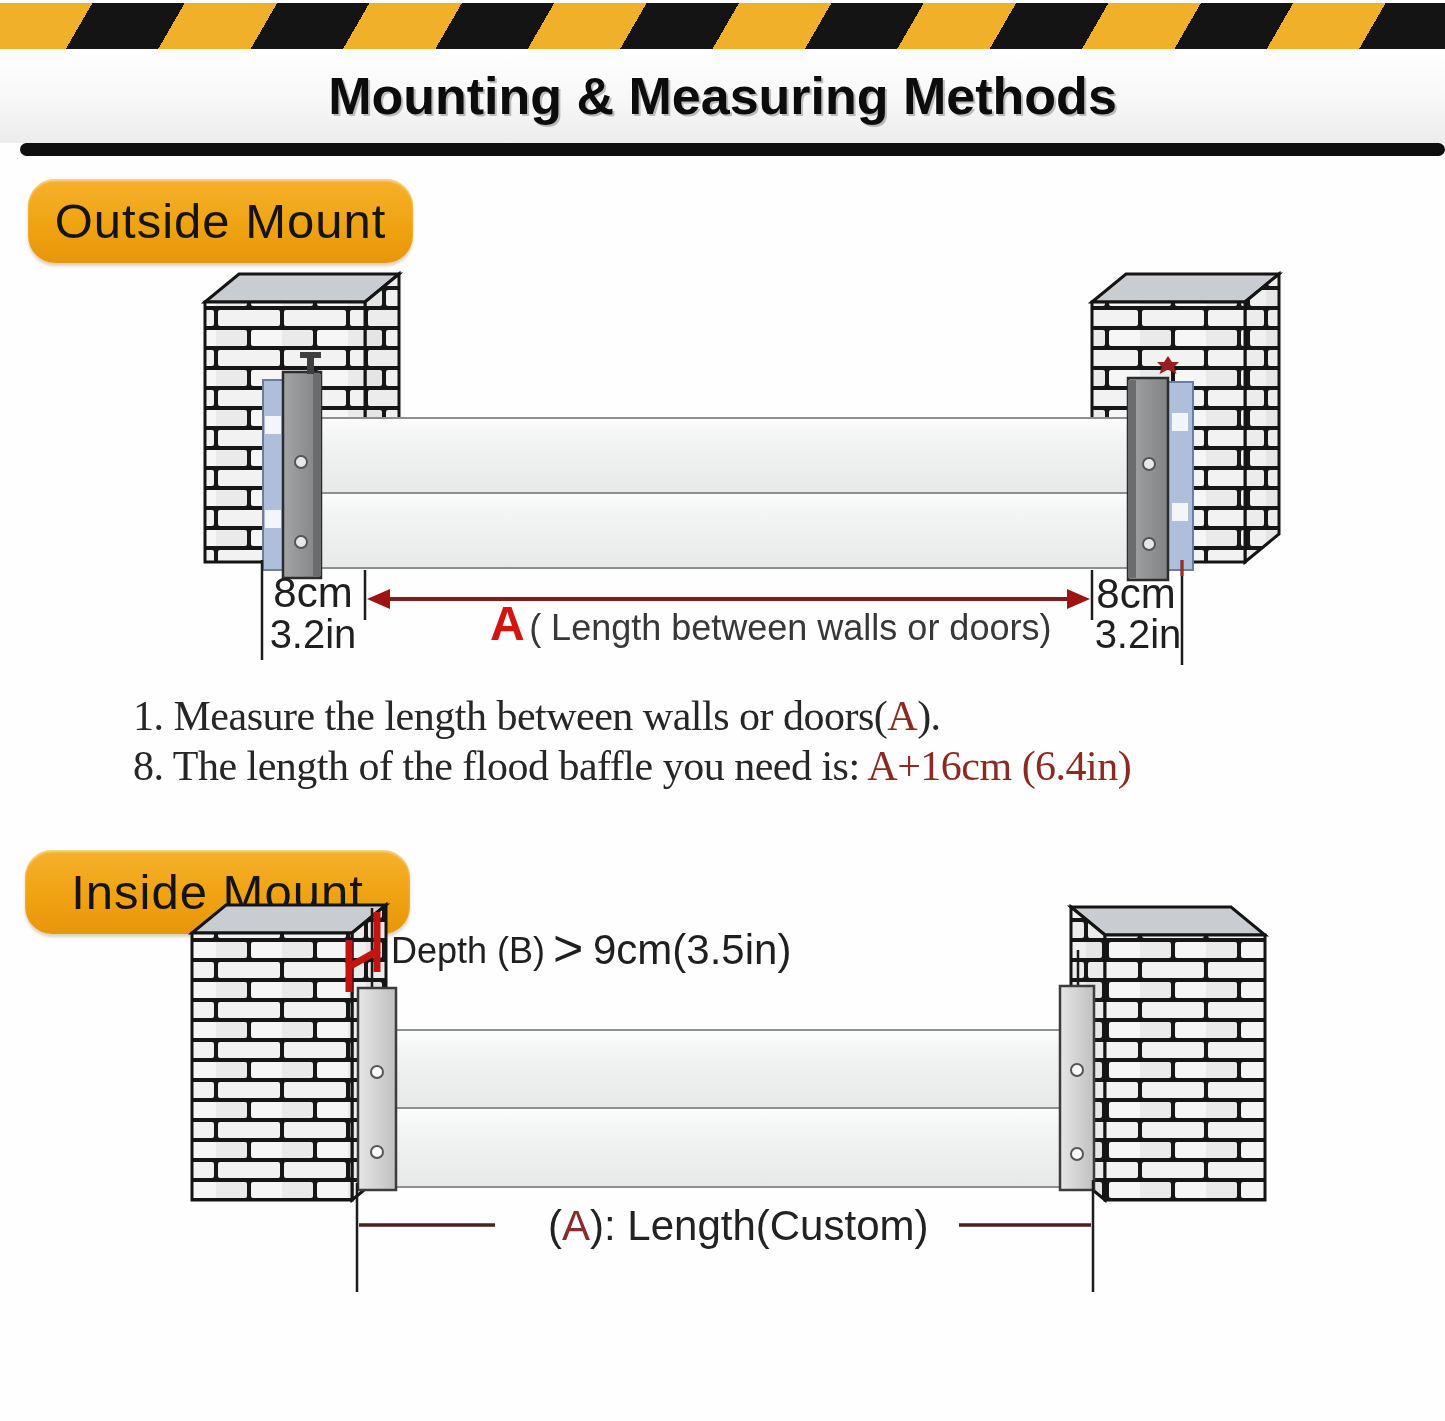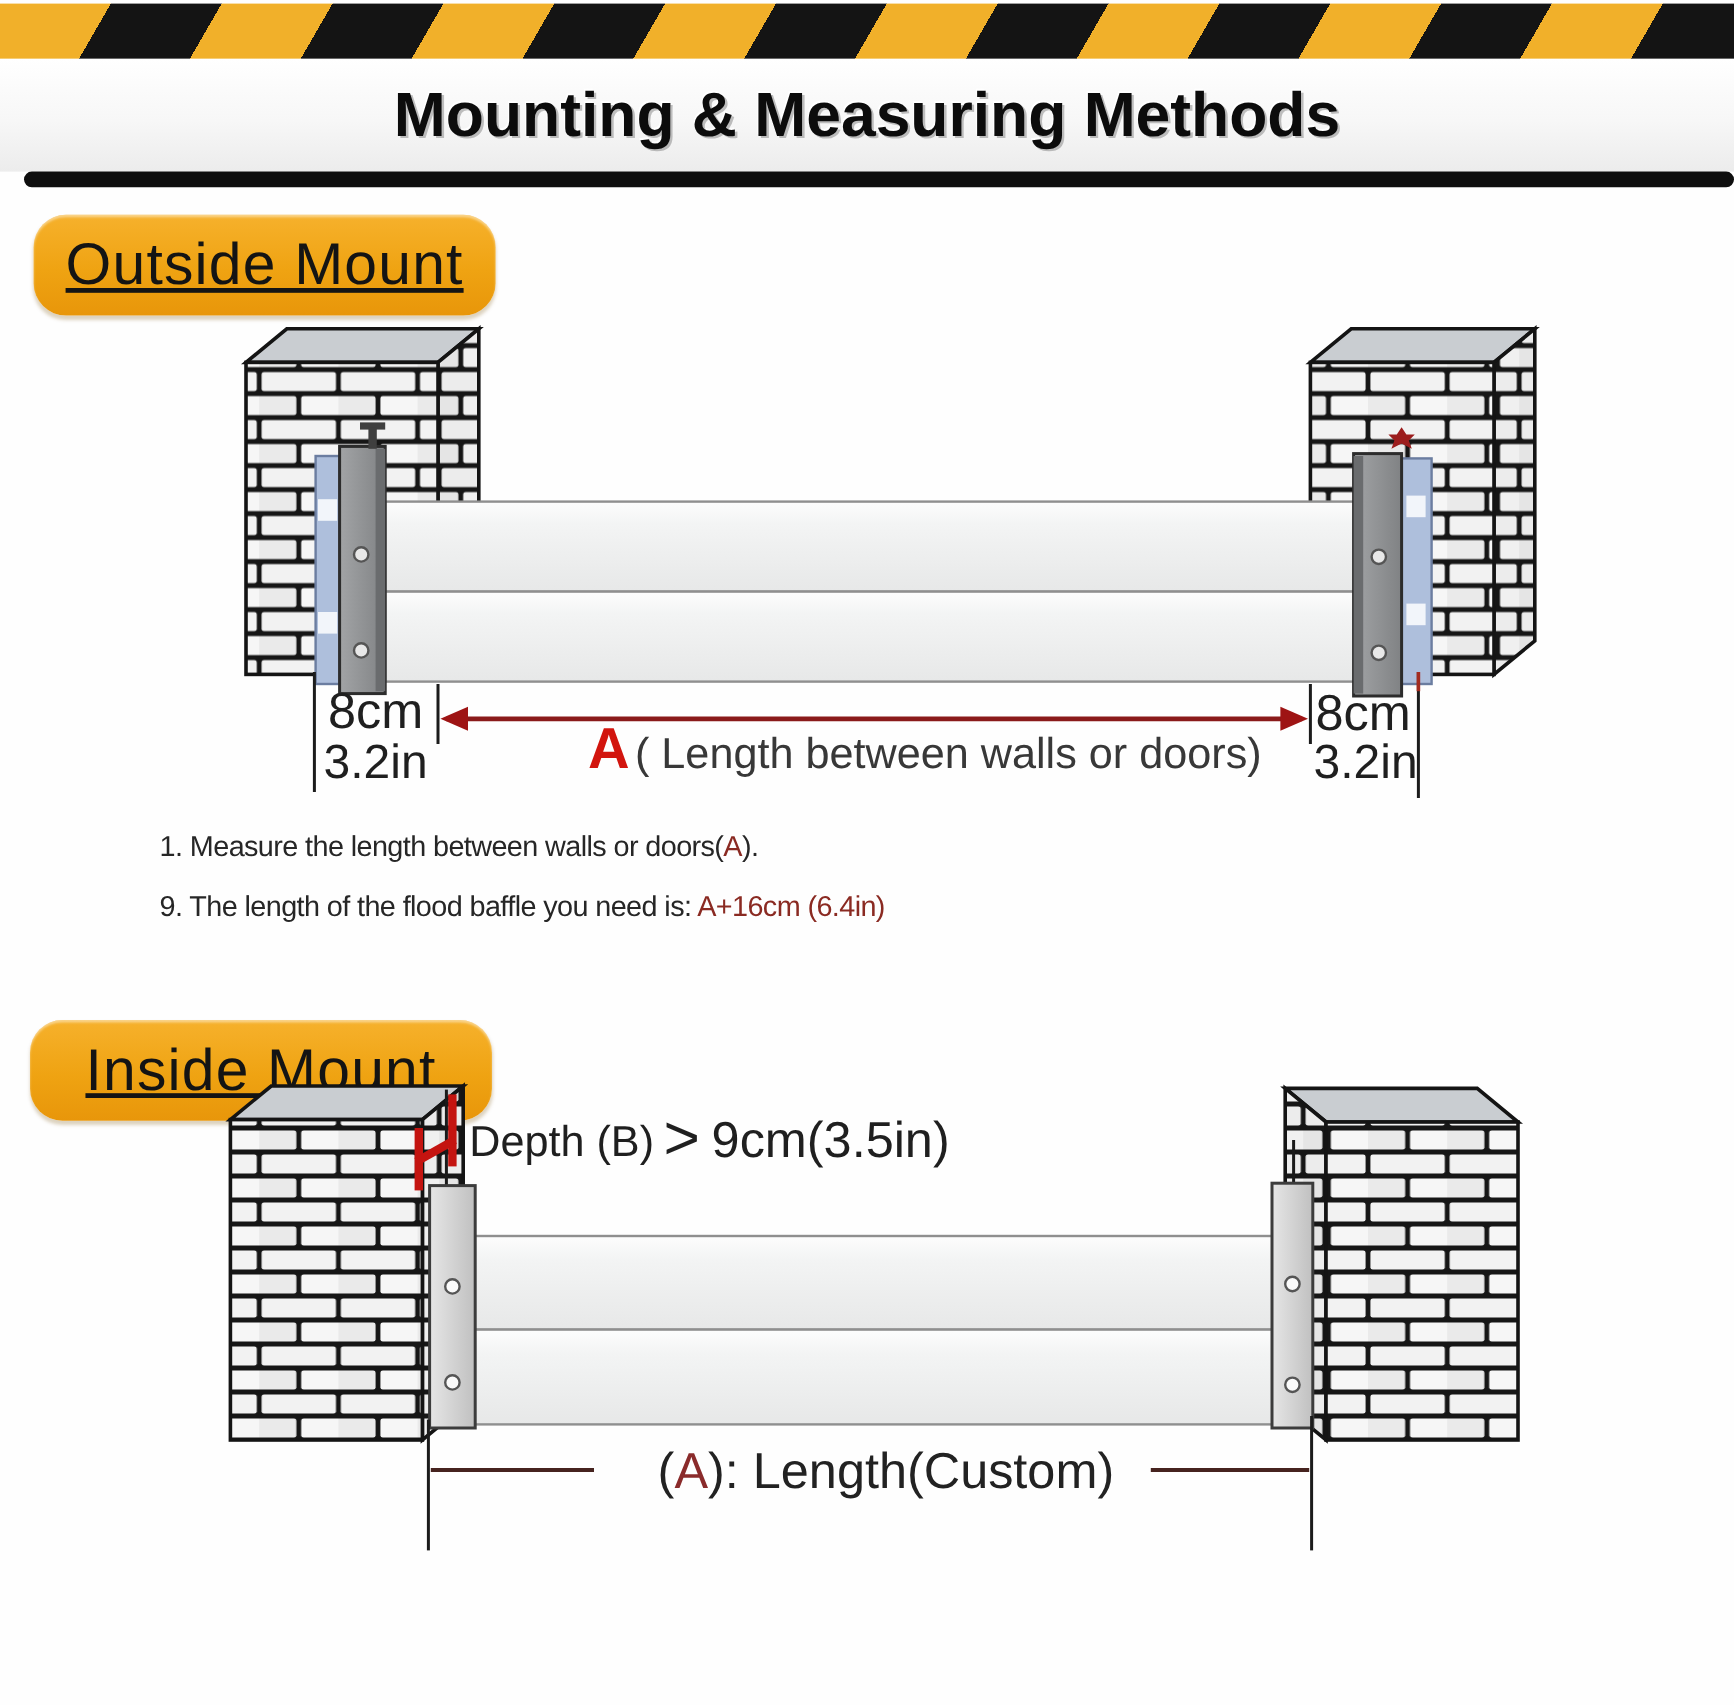--- a/index.html
+++ b/index.html
@@ -13,28 +13,28 @@
         display:flex;align-items:center;justify-content:center;}
   .title{font-size:52px;font-weight:bold;letter-spacing:0px;color:#0c0c0c;
         text-shadow:2px 2px 0 rgba(140,140,140,.55), -1px -1px 0 rgba(255,255,255,.9);}
   .header-bar{position:absolute;left:20px;top:143px;width:1425px;height:13px;
         background:#0e0e0e;border-radius:7px;}
   
   .badge{position:absolute;width:385px;height:84px;border-radius:27px;
         background:linear-gradient(180deg,#f6b12c 0%,#efa312 55%,#e8960a 100%);
         box-shadow:0 3px 3px rgba(120,80,0,.25), inset 0 2px 2px rgba(255,255,255,.45);
         display:flex;align-items:center;justify-content:center;}
-  .badge span{font-size:49px;color:#141414;letter-spacing:1px;text-decoration:underline;}
+  .badge span{font-size:49px;color:#141414;letter-spacing:1px;}
   .badge-outside{left:28px;top:179px;}
   .badge-inside{left:25px;top:850px;}
   
   .diagram{position:absolute;}
   svg text{font-family:"Liberation Sans",sans-serif;fill:#1f1f1f;}
   
-  .step{position:absolute;font-size:24px;letter-spacing:-0.5px;color:#262626;white-space:nowrap;}
+  .step{position:absolute;font-size:42px;letter-spacing:-0.5px;color:#262626;white-space:nowrap;font-family:Liberation Serif, serif;}
   .mr{color:#8a2a22;}
 </style>
 </head>
 <body>
 
 <div class="page">
 
   <svg width="0" height="0" style="position:absolute">
     <defs>
       <pattern id="brickF" width="66" height="40" patternUnits="userSpaceOnUse">
@@ -134,21 +134,21 @@
     <text x="340" y="372">
       <tspan font-size="48" font-weight="bold" fill="#d2150e">A</tspan>
       <tspan font-size="36" fill="#383838">( Length between walls or doors)</tspan>
     </text>
   </svg>
 
   <div class="step" style="left:133px;top:692px">
     <span>1. Measure the length between walls or doors(</span><span class="mr">A</span><span>).</span>
   </div>
   <div class="step" style="left:133px;top:742px">
-    <span>9. The length of the flood baffle you need is: </span><span class="mr">A+16cm (6.4in)</span>
+    <span>8. The length of the flood baffle you need is: </span><span class="mr">A+16cm (6.4in)</span>
   </div>
 
   <div class="badge badge-inside">
     <span>Inside Mount</span>
   </div>
 
   <svg class="diagram" style="left:150px;top:880px" width="1150" height="420" viewBox="0 0 1150 420">
 
     <g>
       <polygon points="42,53 76,25 236,25 202,53" fill="#c9cdd1" stroke="#141414" stroke-width="3"></polygon>

